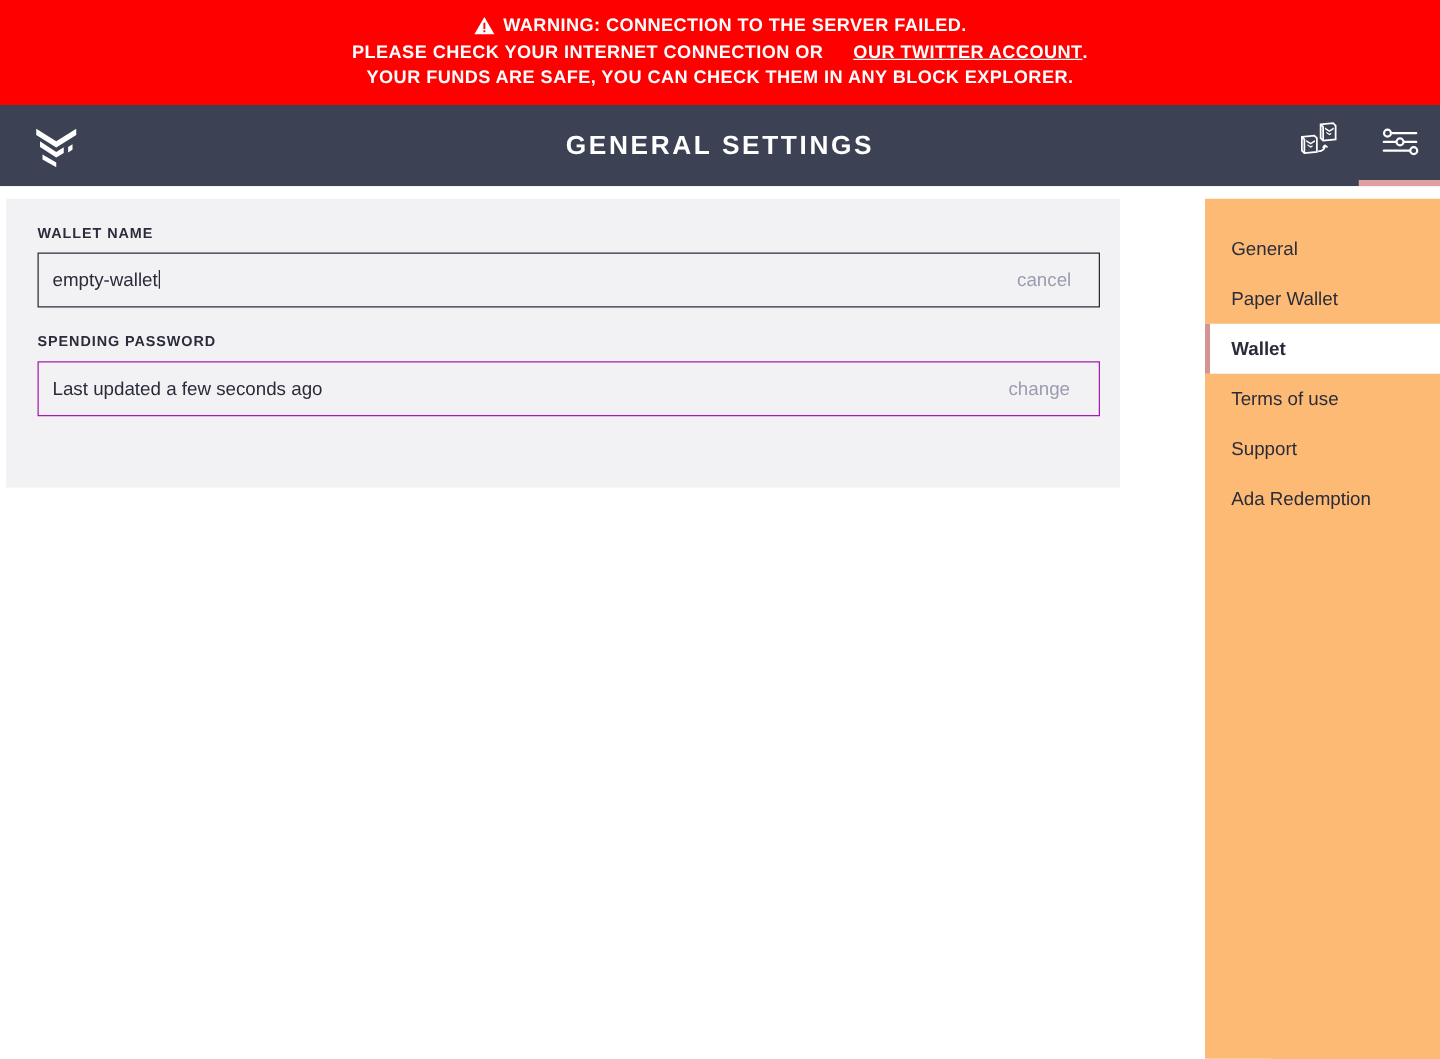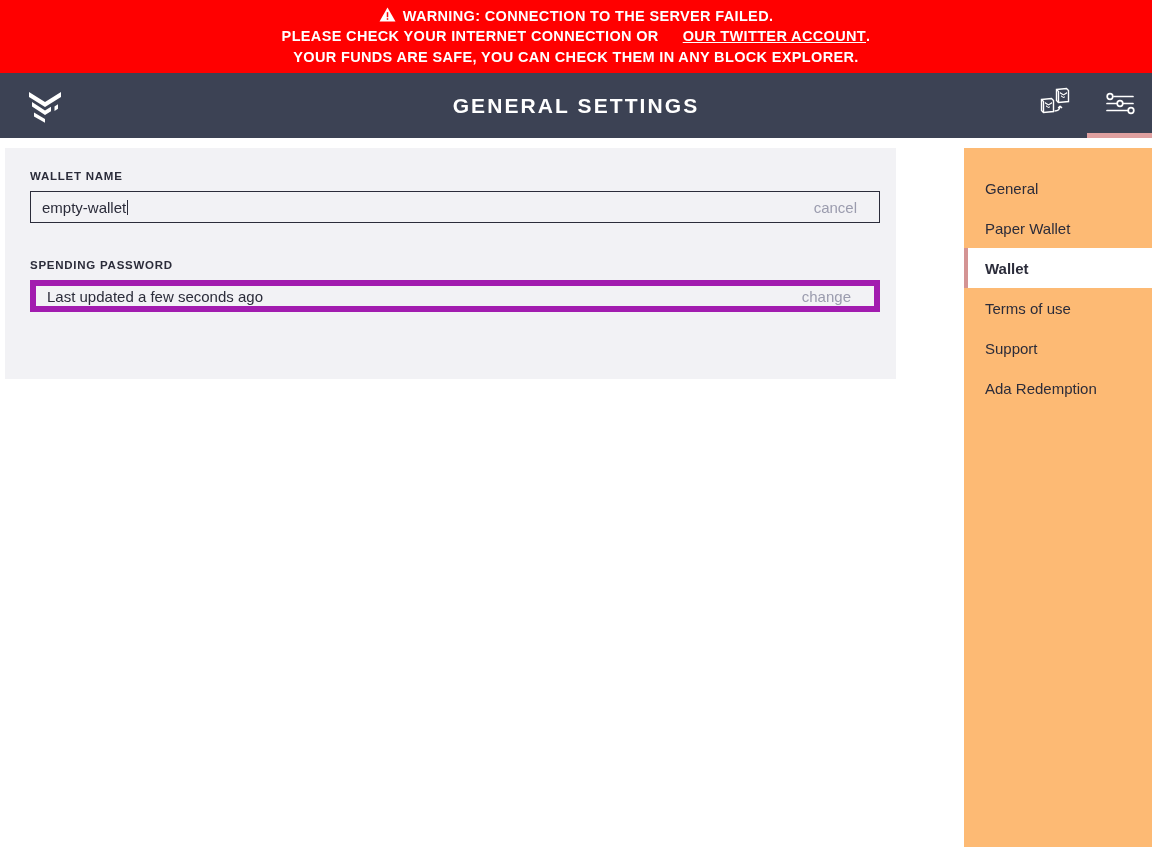--- a/index.html
+++ b/index.html
@@ -8,21 +8,21 @@
     width: 1152px;
     height: 847px;
     overflow: hidden;
     background: #ffffff;
     font-family: "Liberation Sans", sans-serif;
   }
 
   
   .warning-banner {
     width: 100%;
-    height: 73px;
+    height: 84px;
     background: #ff0000;
     color: #ffffff;
     display: flex;
     flex-direction: column;
     align-items: center;
     justify-content: center;
     padding-top: 0;
   }
   .warning-line {
     font-size: 14.5px;
@@ -129,31 +129,31 @@
     font-weight: bold;
     letter-spacing: 0.75px;
     color: #2b2c3a;
     text-transform: uppercase;
     margin-bottom: 9px;
   }
 
   .field-row {
     position: relative;
     width: 850px;
-    height: 32px;
-    margin-bottom: 36px;
+    height: 44px;
+    margin-bottom: 22px;
     display: flex;
     align-items: center;
   }
   .field-row.editing {
     border: 1px solid #2b2c3a;
     background: #f2f2f5;
   }
   .field-row.readonly {
-    border: 6px solid #a21caf;
+    border: 1px solid #a21caf;
     background: #f2f2f5;
   }
   .field-value {
     flex: 1 1 auto;
     font-size: 15px;
     color: #2b2c3a;
     padding-left: 11px;
     white-space: nowrap;
     overflow: hidden;
   }

